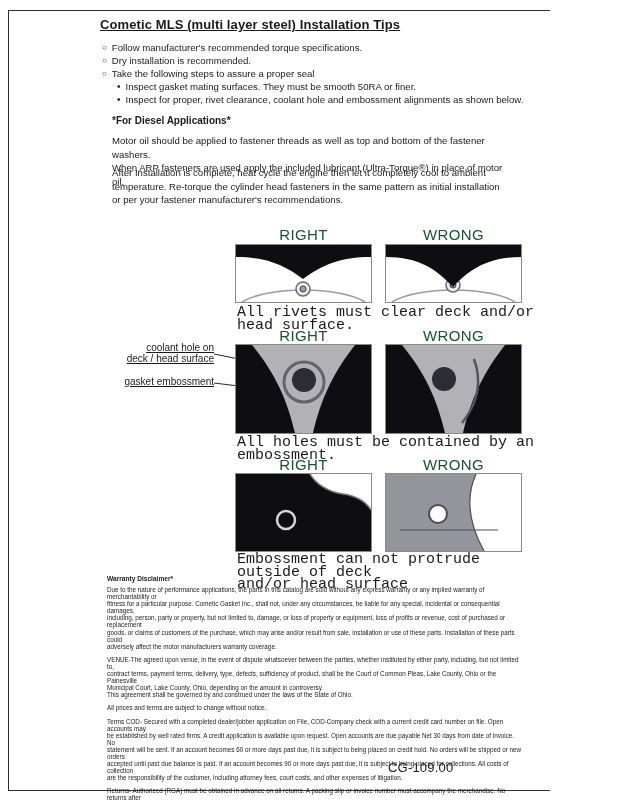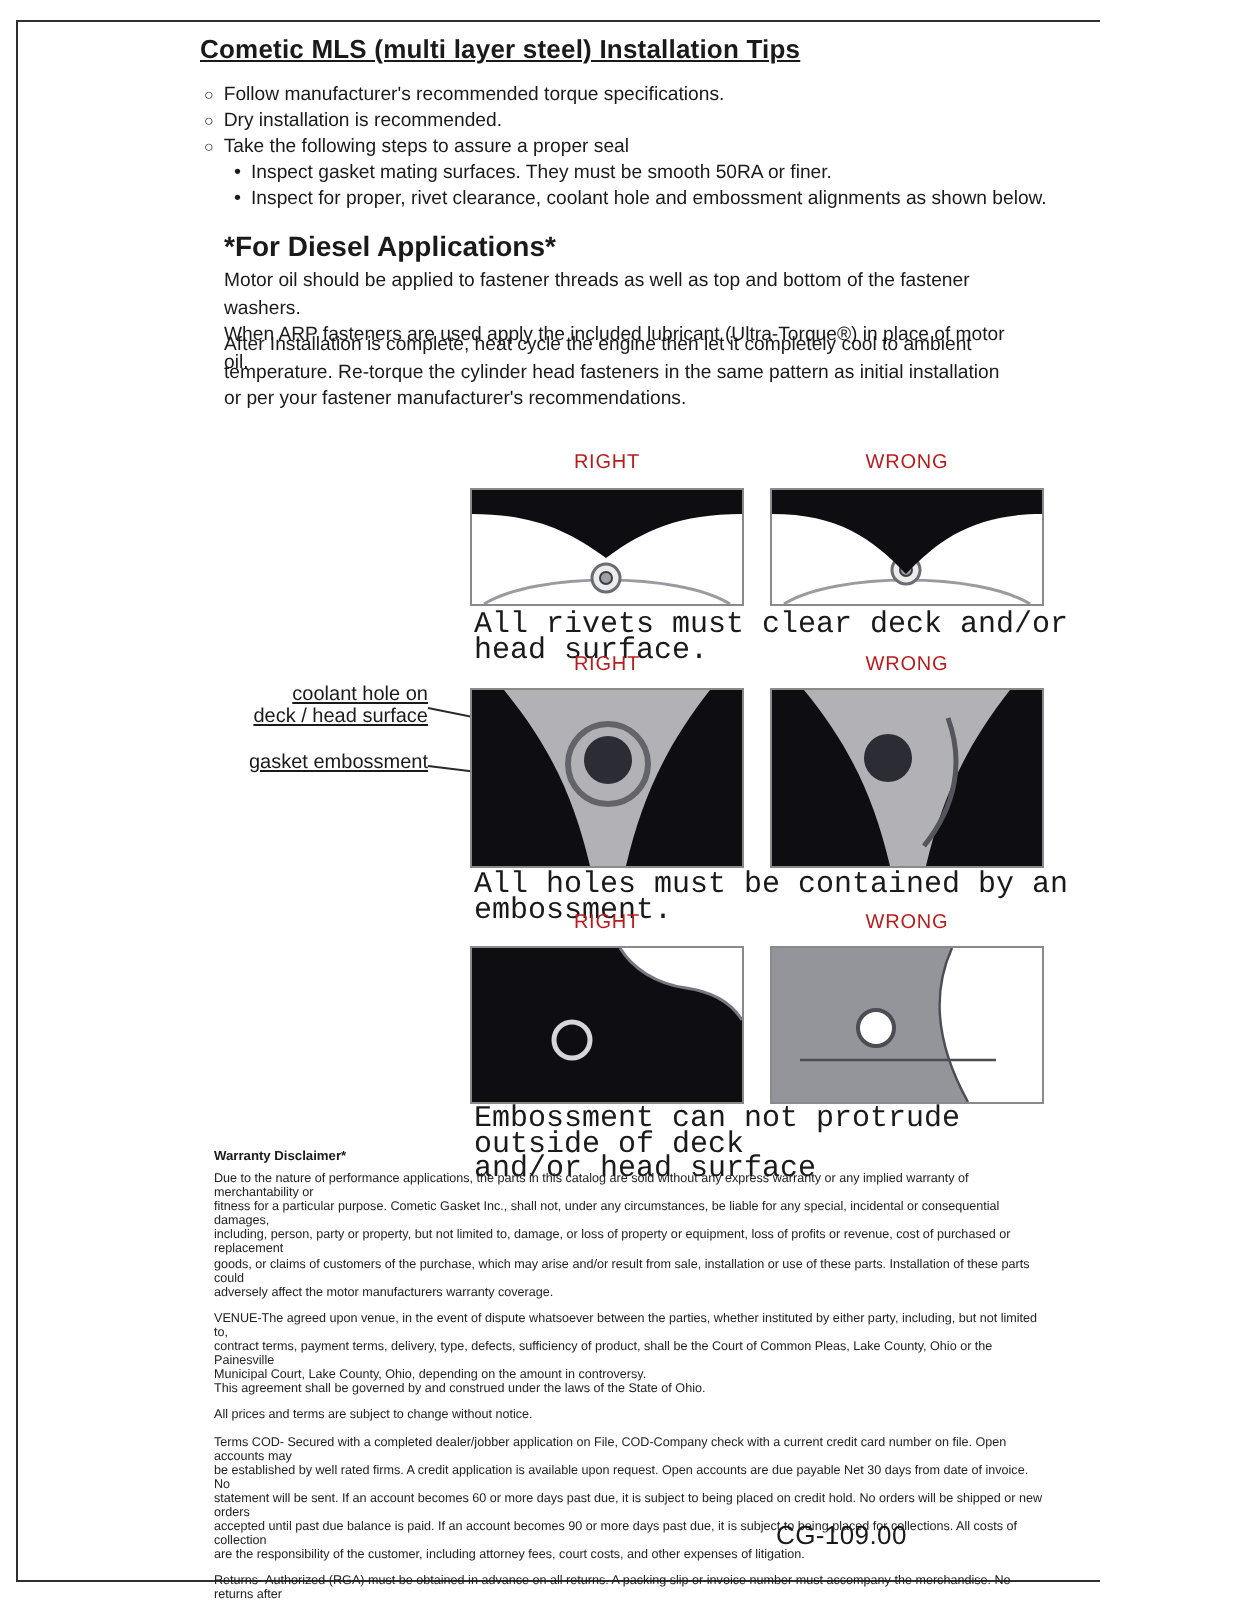--- a/index.html
+++ b/index.html
@@ -23,26 +23,26 @@
     left: 100px; top: 17px;
     font-size: 13px; font-weight: bold;
     text-decoration: underline;
     letter-spacing: 0.1px;
   }
   .tips { left: 102px; top: 41px; font-size: 9.6px; line-height: 13px; }
   .tip-row { display: flex; align-items: flex-start; }
   .b-open { font-size: 8px; line-height: 13px; margin-right: 5px; }
   .subtips { margin-left: 15px; }
   .b-dot { font-size: 10px; line-height: 13px; margin-right: 5px; }
-  .diesel-heading { left: 112px; top: 115px; font-size: 14px; font-weight: bold; }
+  .diesel-heading { left: 112px; top: 115px; font-size: 10px; font-weight: bold; }
   .para { font-size: 9.6px; line-height: 13.5px; white-space: pre-line; width: 404px; }
   .para1 { left: 112px; top: 134px; }
   .para2 { left: 112px; top: 166px; }
   .para3 { left: 112px; top: 208px; }
-  .dg-hdr { width: 137px; text-align: center; font-size: 10px; letter-spacing: 0.4px; color: #b91c1c; }
+  .dg-hdr { width: 137px; text-align: center; font-size: 15px; letter-spacing: 0.4px; color: #14532d; }
   .hdr-r1 { left: 235px; top: 226px; } .hdr-w1 { left: 385px; top: 226px; }
   .hdr-r2 { left: 235px; top: 327px; } .hdr-w2 { left: 385px; top: 327px; }
   .hdr-r3 { left: 235px; top: 456px; } .hdr-w3 { left: 385px; top: 456px; }
   .panel { border: 1px solid #8a8a8a; background: #fff; }
   .panel svg { display: block; }
   .p-1r { left: 235px; top: 244px; } .p-1w { left: 385px; top: 244px; }
   .p-2r { left: 235px; top: 344px; } .p-2w { left: 385px; top: 344px; }
   .p-3r { left: 235px; top: 473px; } .p-3w { left: 385px; top: 473px; }
   .caption { font-size: 15px; line-height: 12.5px; white-space: pre-line; font-family: Liberation Mono, monospace; }
   .cap1 { left: 237px; top: 307px; }

